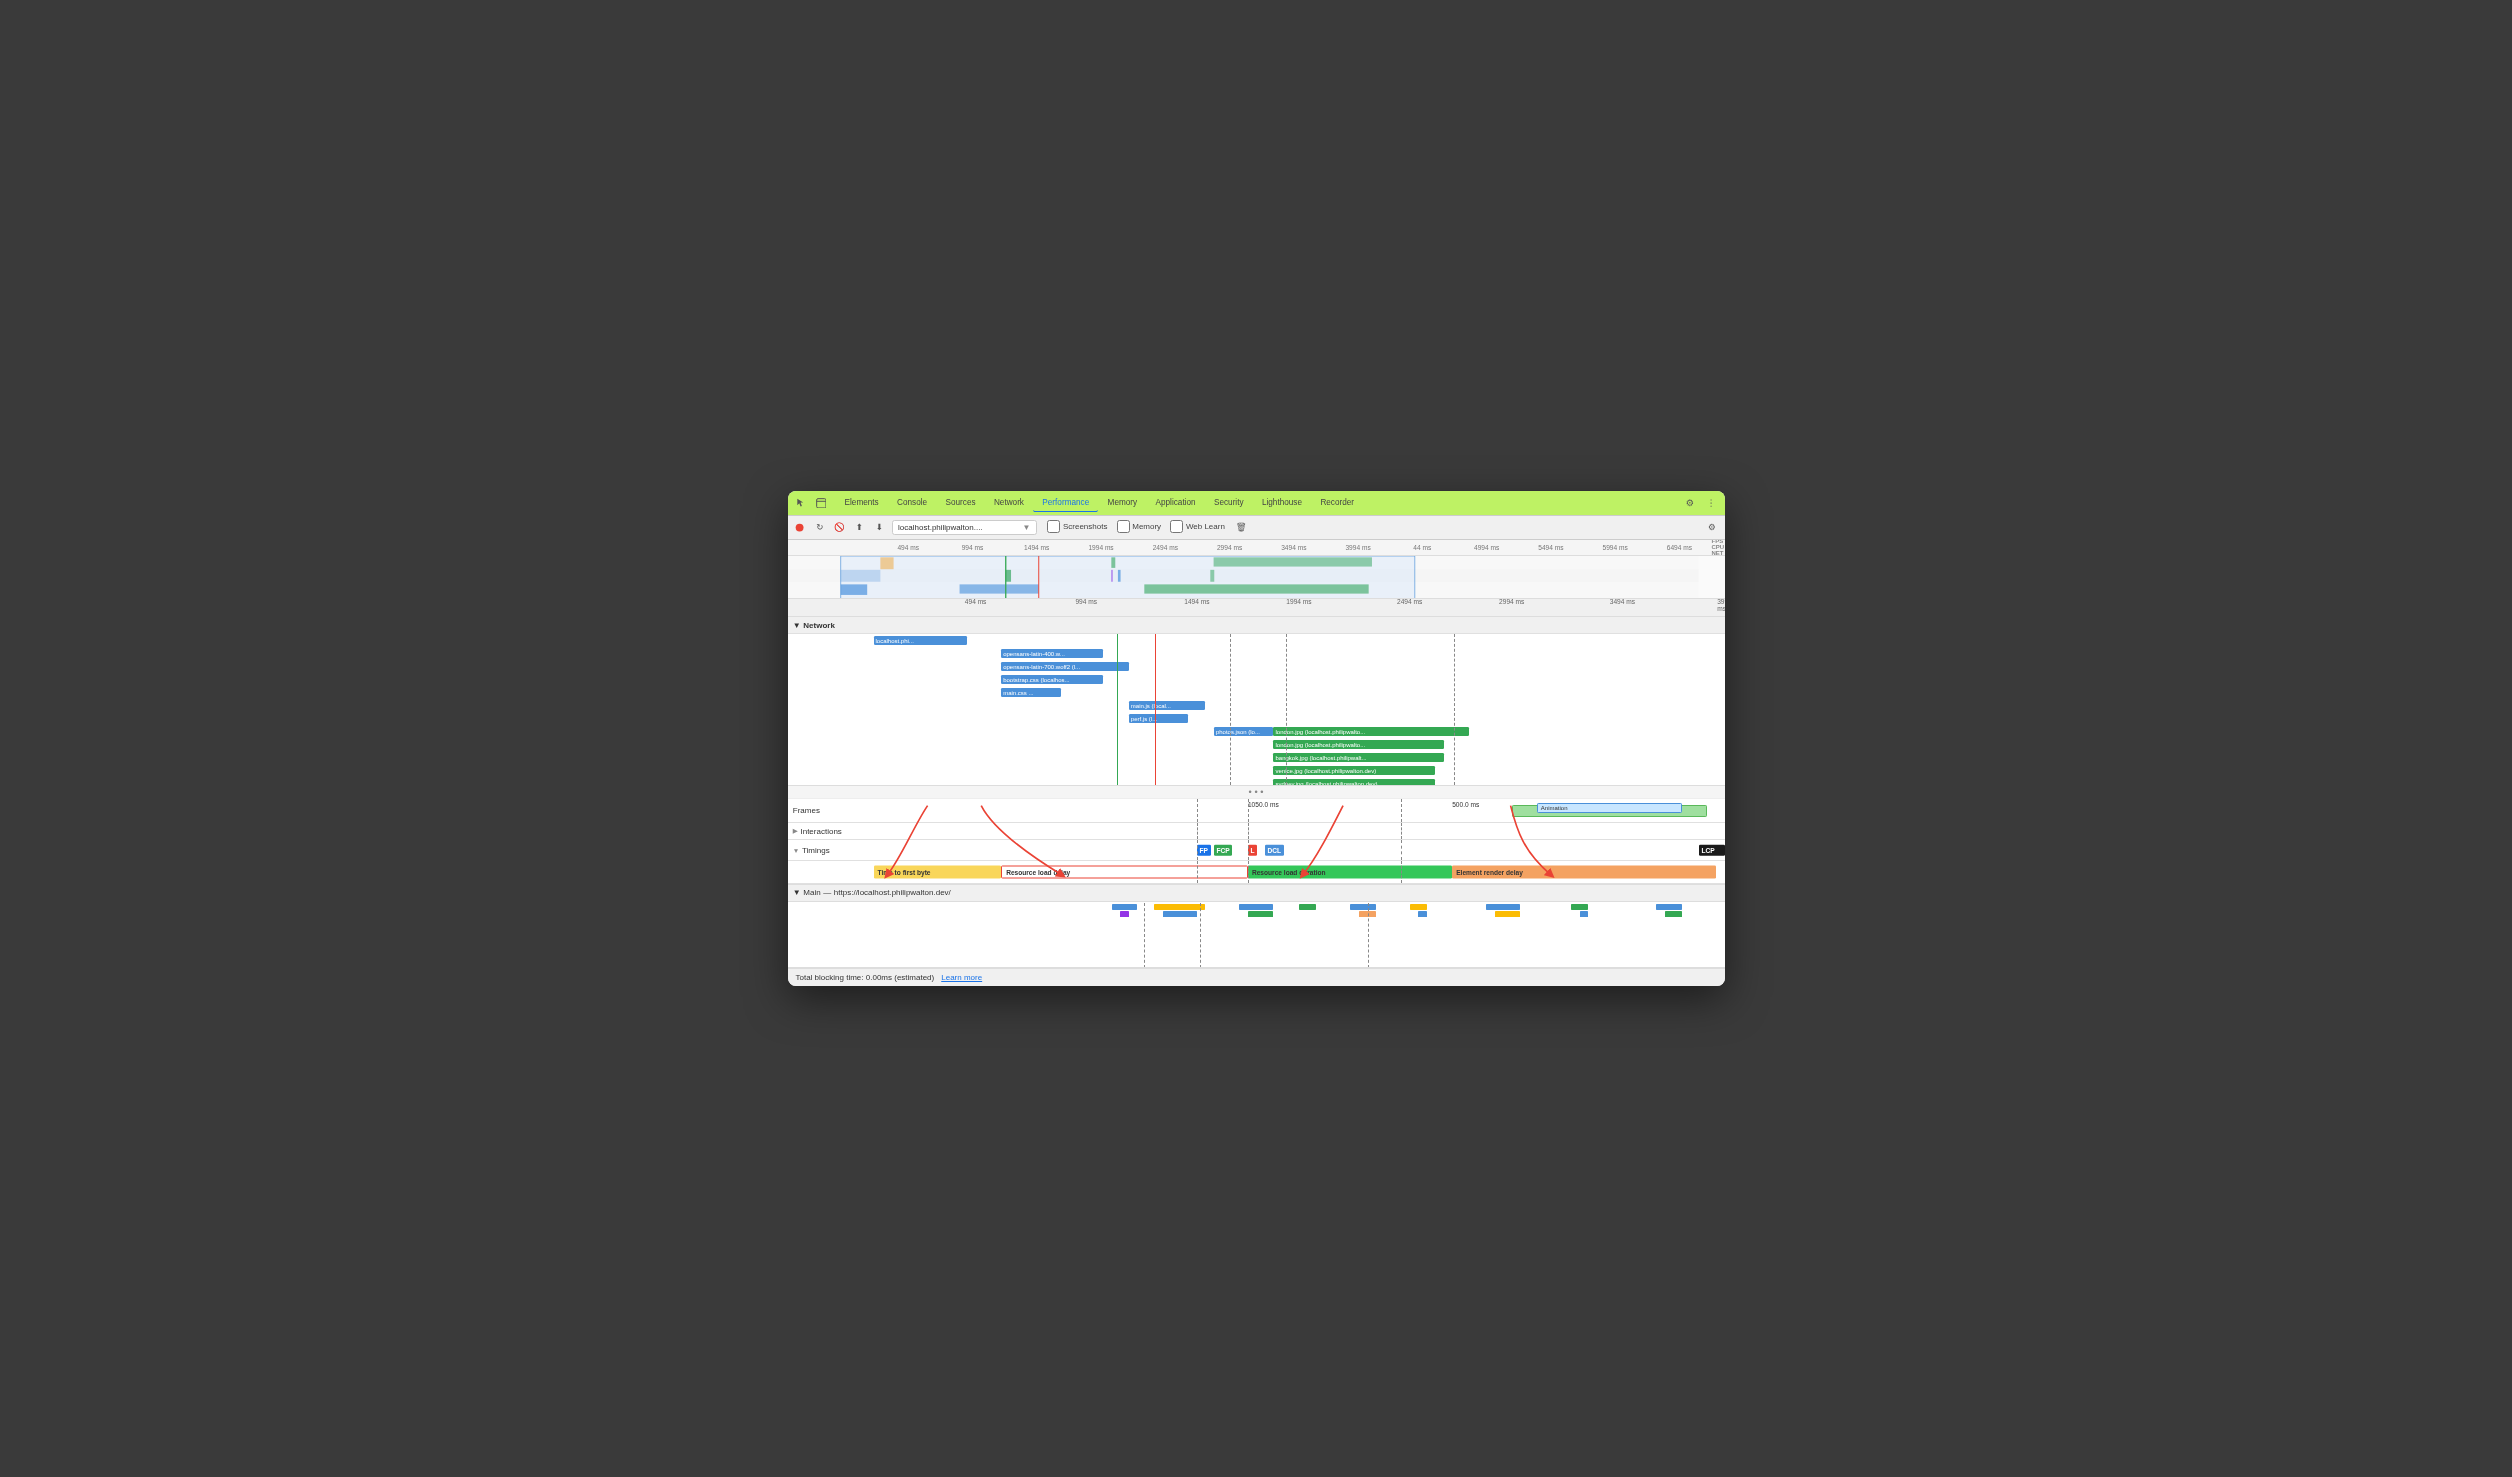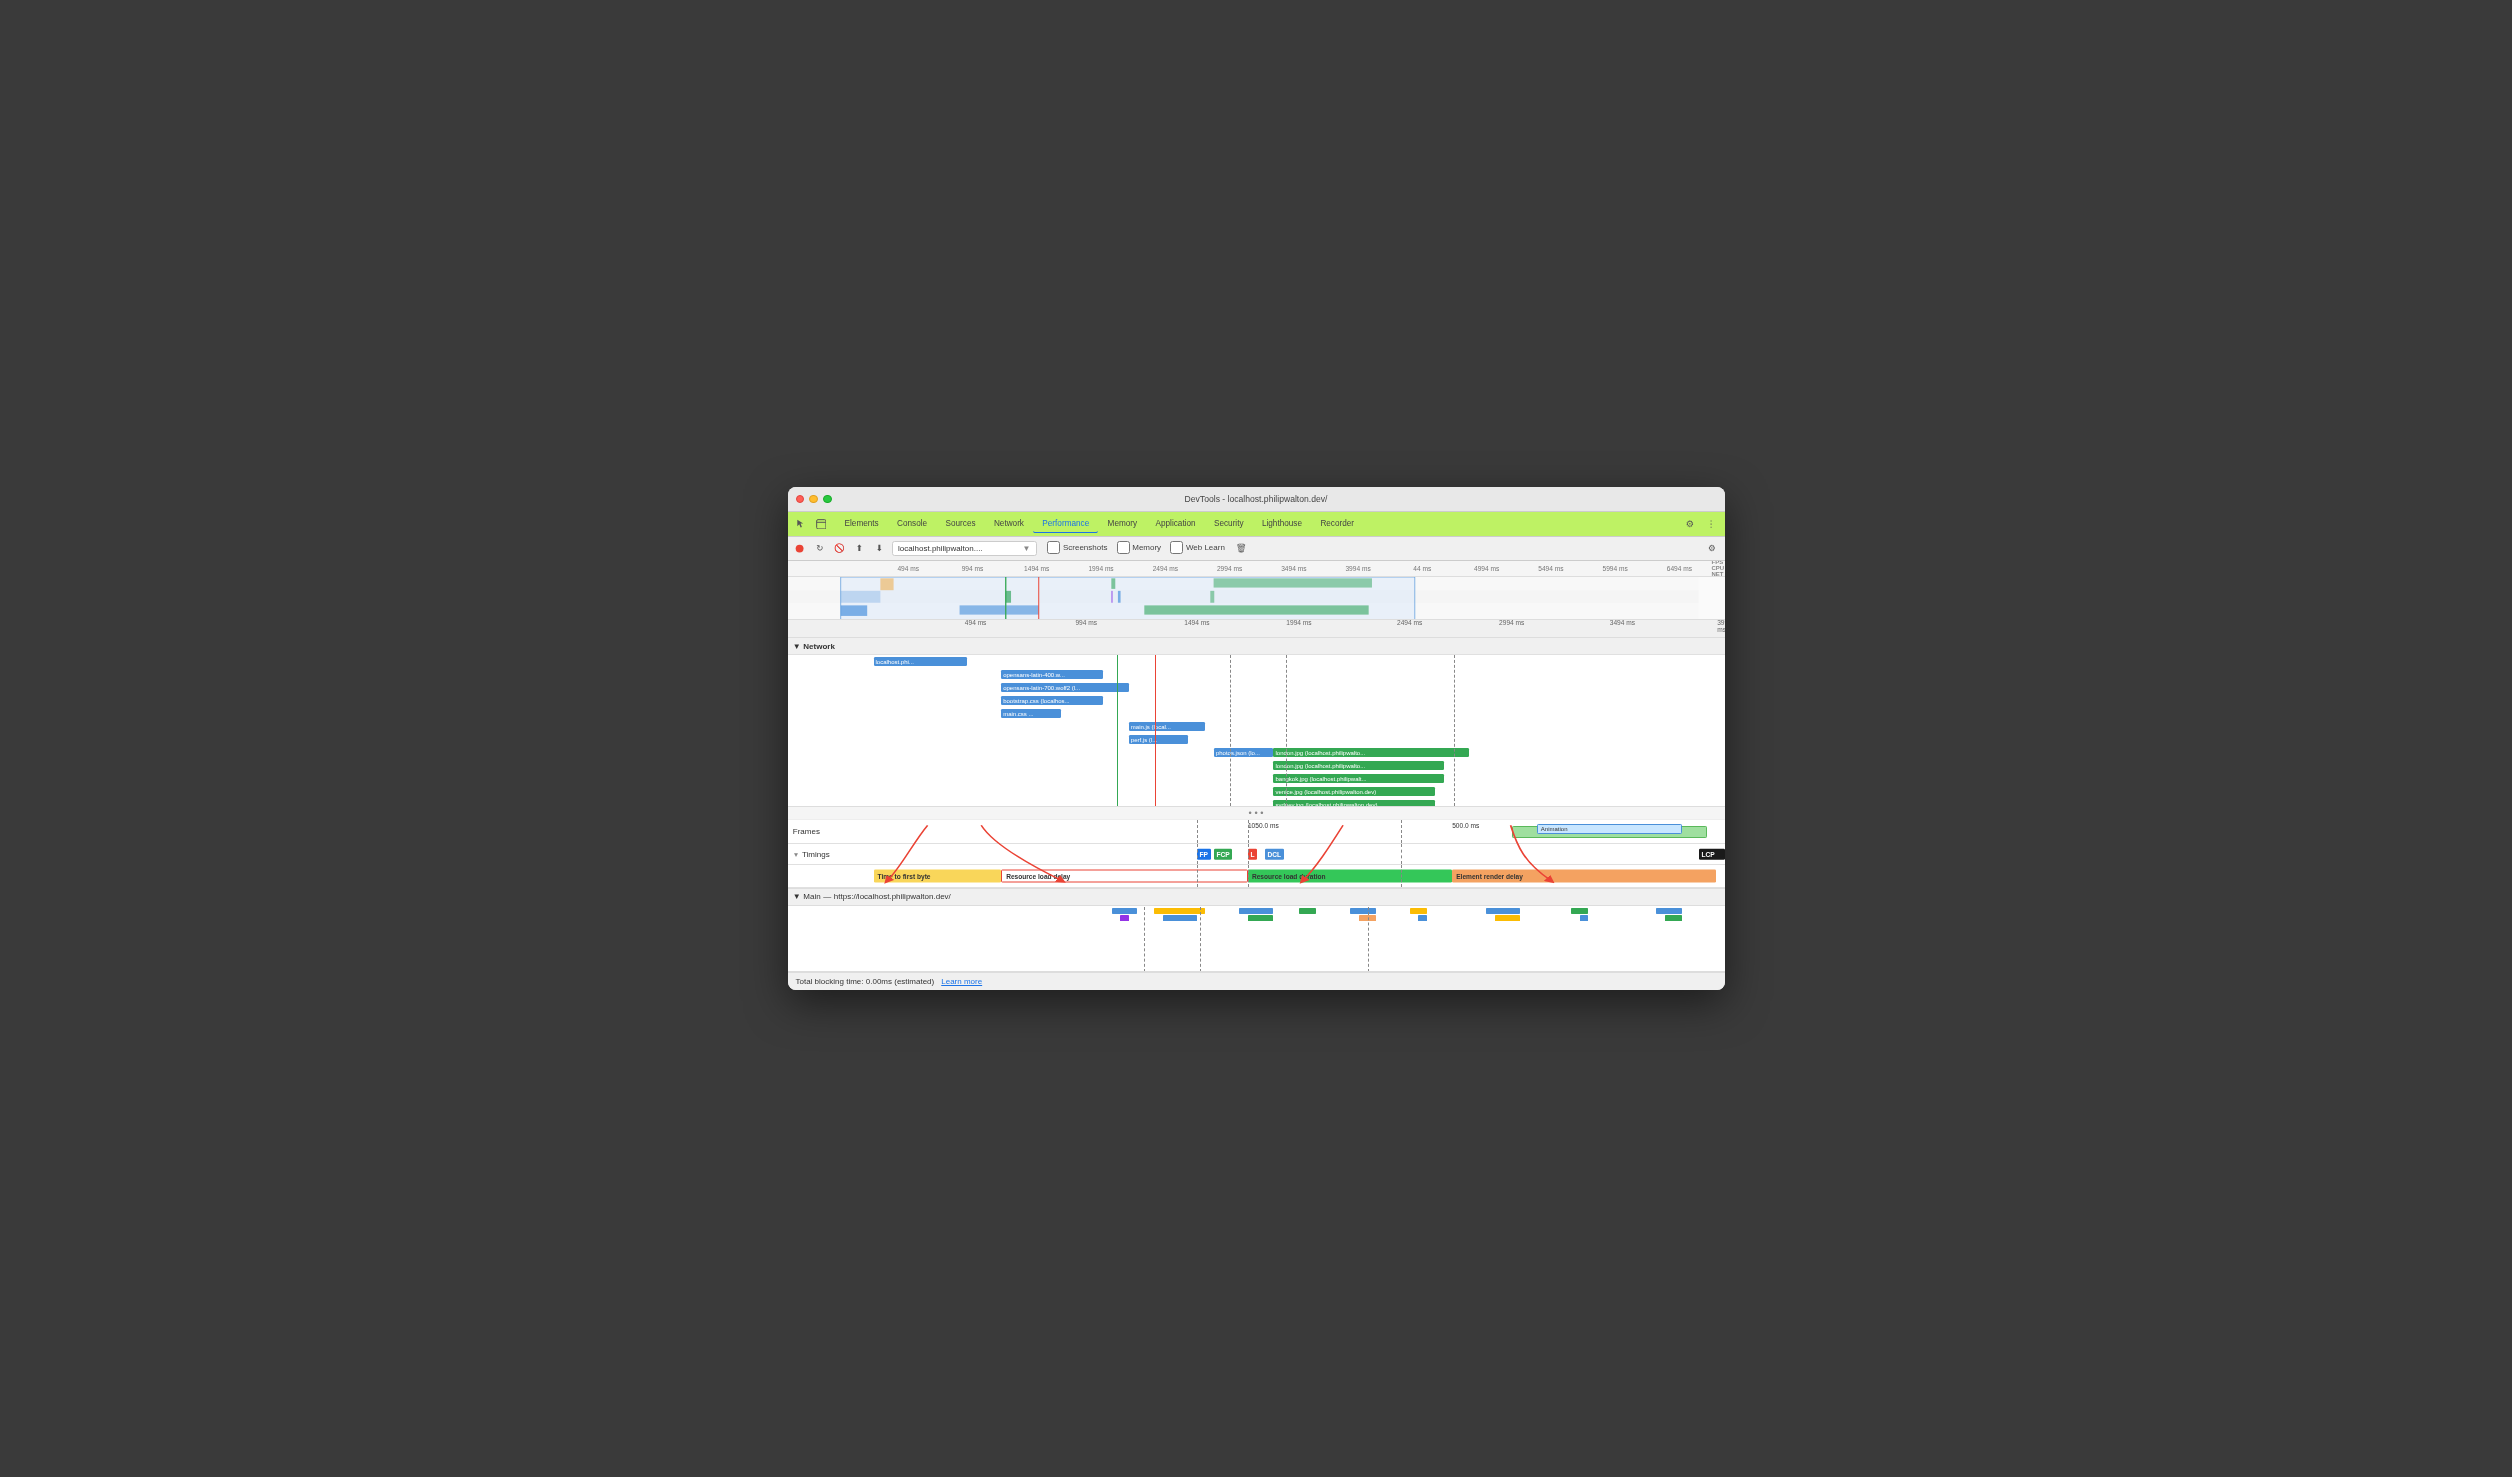--- a/index.html
+++ b/index.html
@@ -439,28 +439,20 @@
       height: 13px;
       line-height: 13px;
       border-bottom: 0.7px solid #eee;
     }
   </style>
 </head>
 <body>
 
 <div class="window">
 
-  <div class="title-bar">
-    <div class="traffic-lights">
-      <div class="traffic-light tl-red"></div>
-      <div class="traffic-light tl-yellow"></div>
-      <div class="traffic-light tl-green"></div>
-    </div>
-    <div class="title-bar-title">DevTools - localhost.philipwalton.dev/</div>
-  </div>
 
   <div class="toolbar">
     <div class="toolbar-icon">
       <svg width="9.2" height="9.2" viewBox="0 0 14 14">
           <path d="M2,1 L2,11 L5,8 L7,13 L9,12 L7,7 L11,7 Z" fill="#555"></path>
         </svg>
     </div>
     <div class="toolbar-icon">
       <svg width="10.6" height="10.6" viewBox="0 0 16 16">
           <rect x="1" y="1" width="14" height="14" rx="2" fill="none" stroke="#555" stroke-width="1.5"></rect>
@@ -703,20 +695,31 @@
         <div class="anim-bar" style="left:78%;width:17%;">
           <span>Animation</span>
         </div>
 
         <div class="v-dash-line" style="left:38%;"></div>
         <div class="v-dash-line" style="left:44%;"></div>
         <div class="v-dash-line" style="left:62%;"></div>
       </div>
     </div>
 
+    <div class="interactions-row" style="height:17px;display:flex;align-items:center;border-bottom:0.7px solid #e0e0e0;">
+      <div style="width:86px;flex-shrink:0;padding-left:5.3px;font-size:8px;color:#333;display:flex;align-items:center;gap:2.6px;">
+        <span style="font-size:6.6px;color:#888;">▶</span>
+        <span>Interactions</span>
+      </div>
+      <div style="flex:1;position:relative;height:100%;">
+        <div class="v-dash-line" style="left:38%;"></div>
+        <div class="v-dash-line" style="left:44%;"></div>
+        <div class="v-dash-line" style="left:62%;"></div>
+      </div>
+    </div>
 
     <div class="timings-row" style="height:21px;display:flex;align-items:center;border-bottom:0.7px solid #e0e0e0;">
       <div style="width:86px;flex-shrink:0;padding-left:5.3px;font-size:8px;color:#333;display:flex;align-items:center;gap:2.6px;">
         <span style="font-size:6.6px;color:#888;">▼</span>
         <span>Timings</span>
       </div>
       <div style="flex:1;position:relative;height:100%;">
 
         <div class="timing-badge badge-fp" style="left:38%;">
           <span>FP</span>

